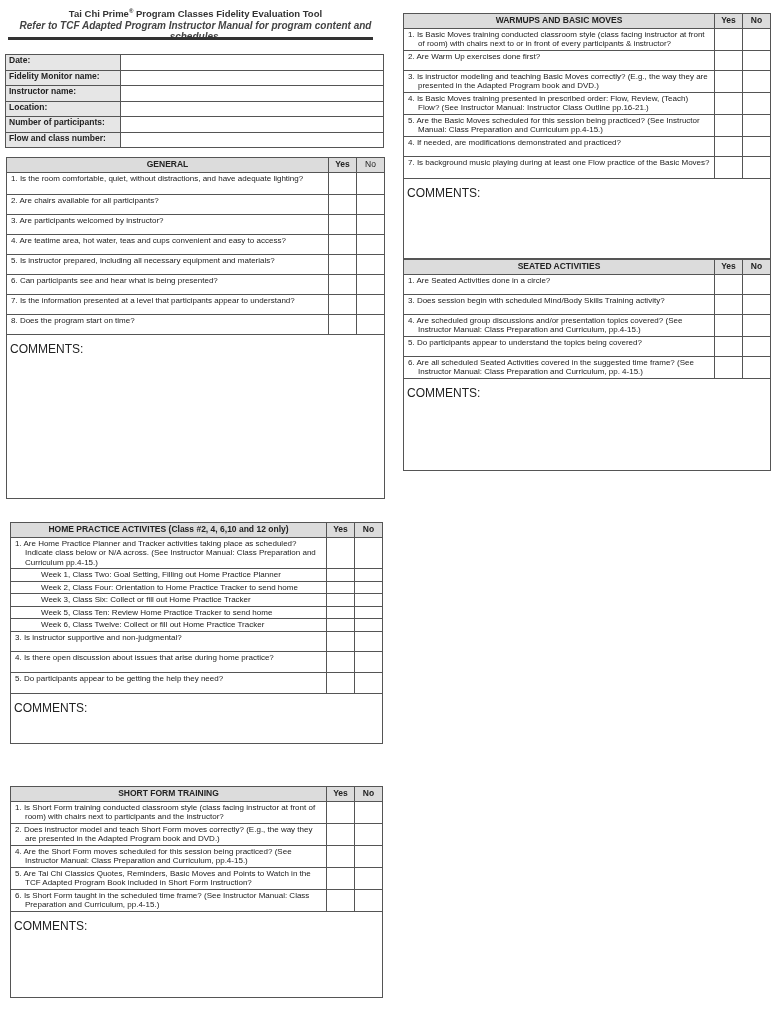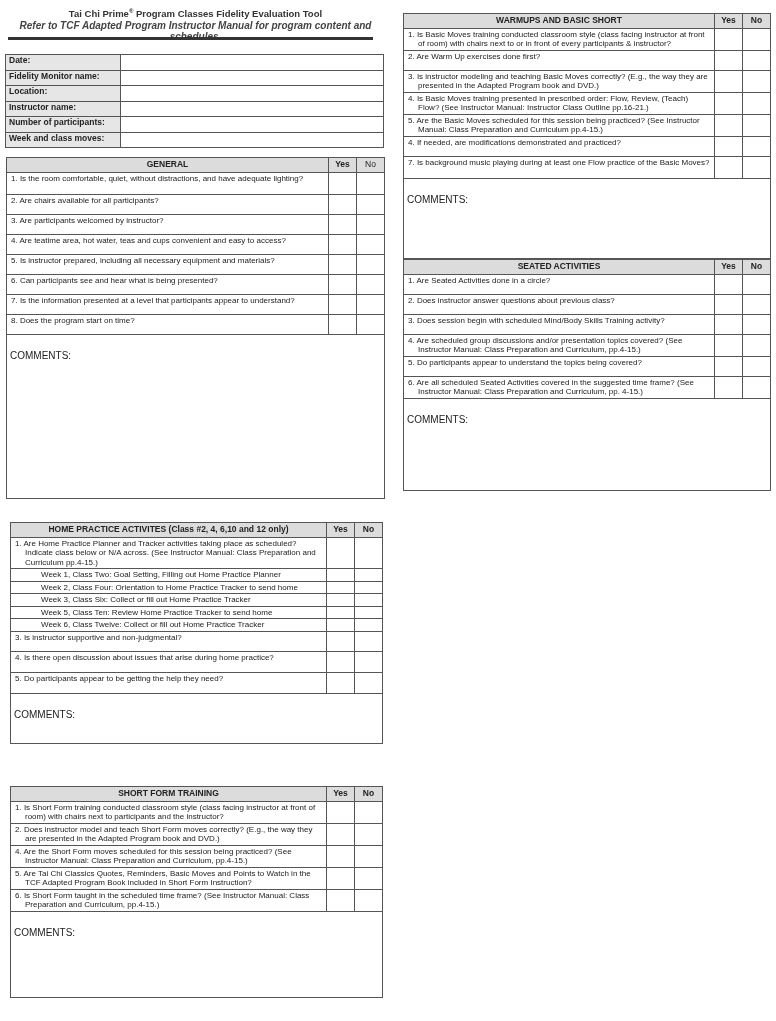--- a/index.html
+++ b/index.html
@@ -16,21 +16,21 @@
   td, th { border: 1px solid #555; font-size: 8px; line-height: 9.5px; vertical-align: top; }
 
   .info { left: 5px; top: 54px; width: 379px; }
   .info td.lbl { width: 115px; font-weight: bold; font-size: 8.5px; padding: 1px 3px; background: #e6e6e6; height: 15.5px; }
   .info td.val { background: #fff; }
 
   .sec th { background: #dcdcdc; font-weight: bold; text-align: center; font-size: 8.5px; padding: 2px 0; height: 14px; }
   .sec td.q { padding: 1px 3px 1px 14px; text-indent: -10px; }
   .sec td.sub { padding: 1px 3px 1px 30px; }
   .sec td.yn { background: #fff; }
-  .sec td.com { padding: 16px 3px; font-size: 10px; }
+  .sec td.com { padding: 10px 3px; font-size: 12px; }
 
   #general { left: 6px; top: 157px; width: 379px; }
   #warmups { left: 403px; top: 13px; width: 368px; }
   #seated { left: 403px; top: 259px; width: 368px; }
   #home { left: 10px; top: 522px; width: 373px; }
   #short { left: 10px; top: 786px; width: 373px; }
 </style>
 </head>
 <body>
 
@@ -48,33 +48,33 @@
   <tbody>
       <tr>
         <td class="lbl">Date:</td>
         <td class="val"></td>
       </tr>
   <tr>
         <td class="lbl">Fidelity Monitor name:</td>
         <td class="val"></td>
       </tr>
   <tr>
+        <td class="lbl">Instructor name:</td>
+        <td class="val"></td>
+      </tr>
+  <tr>
         <td class="lbl">Location:</td>
         <td class="val"></td>
       </tr>
   <tr>
-        <td class="lbl">Instructor name:</td>
-        <td class="val"></td>
-      </tr>
-  <tr>
         <td class="lbl">Number of participants:</td>
         <td class="val"></td>
       </tr>
   <tr>
-        <td class="lbl">Week and class moves:</td>
+        <td class="lbl">Flow and class number:</td>
         <td class="val"></td>
       </tr>
 </tbody>
   </table>
 
 <table class="sec" id="general">
   <colgroup>
       <col>
       <col style="width:28px">
       <col style="width:28px">
@@ -132,21 +132,21 @@
   </table>
 
 <table class="sec" id="warmups">
   <colgroup>
       <col>
       <col style="width:28px">
       <col style="width:28px">
     </colgroup>
   <tbody>
       <tr>
-        <th>WARMUPS AND BASIC SHORT</th>
+        <th>WARMUPS AND BASIC MOVES</th>
         <th>Yes</th>
         <th>No</th>
       </tr>
   <tr style="height:22px">
         <td class="q">1.  Is Basic Moves training conducted classroom style (class facing instructor at front of room) with chairs next to or in front of every participants &amp; instructor?</td>
         <td class="yn"></td>
         <td class="yn"></td>
       </tr>
   <tr style="height:20px">
         <td class="q">2.  Are Warm Up exercises done first?</td>
@@ -191,25 +191,20 @@
       <col style="width:28px">
     </colgroup>
   <tbody>
       <tr>
         <th>SEATED ACTIVITIES</th>
         <th>Yes</th>
         <th>No</th>
       </tr>
   <tr style="height:20px">
         <td class="q">1.  Are Seated Activities done in a circle?</td>
-        <td class="yn"></td>
-        <td class="yn"></td>
-      </tr>
-  <tr style="height:20px">
-        <td class="q">2.  Does instructor answer questions about previous class?</td>
         <td class="yn"></td>
         <td class="yn"></td>
       </tr>
   <tr style="height:20px">
         <td class="q">3.  Does session begin with scheduled Mind/Body Skills Training activity?</td>
         <td class="yn"></td>
         <td class="yn"></td>
       </tr>
   <tr style="height:22px">
         <td class="q">4.  Are scheduled group discussions and/or presentation topics covered? (See Instructor Manual: Class Preparation and Curriculum, pp.4-15.)</td>

